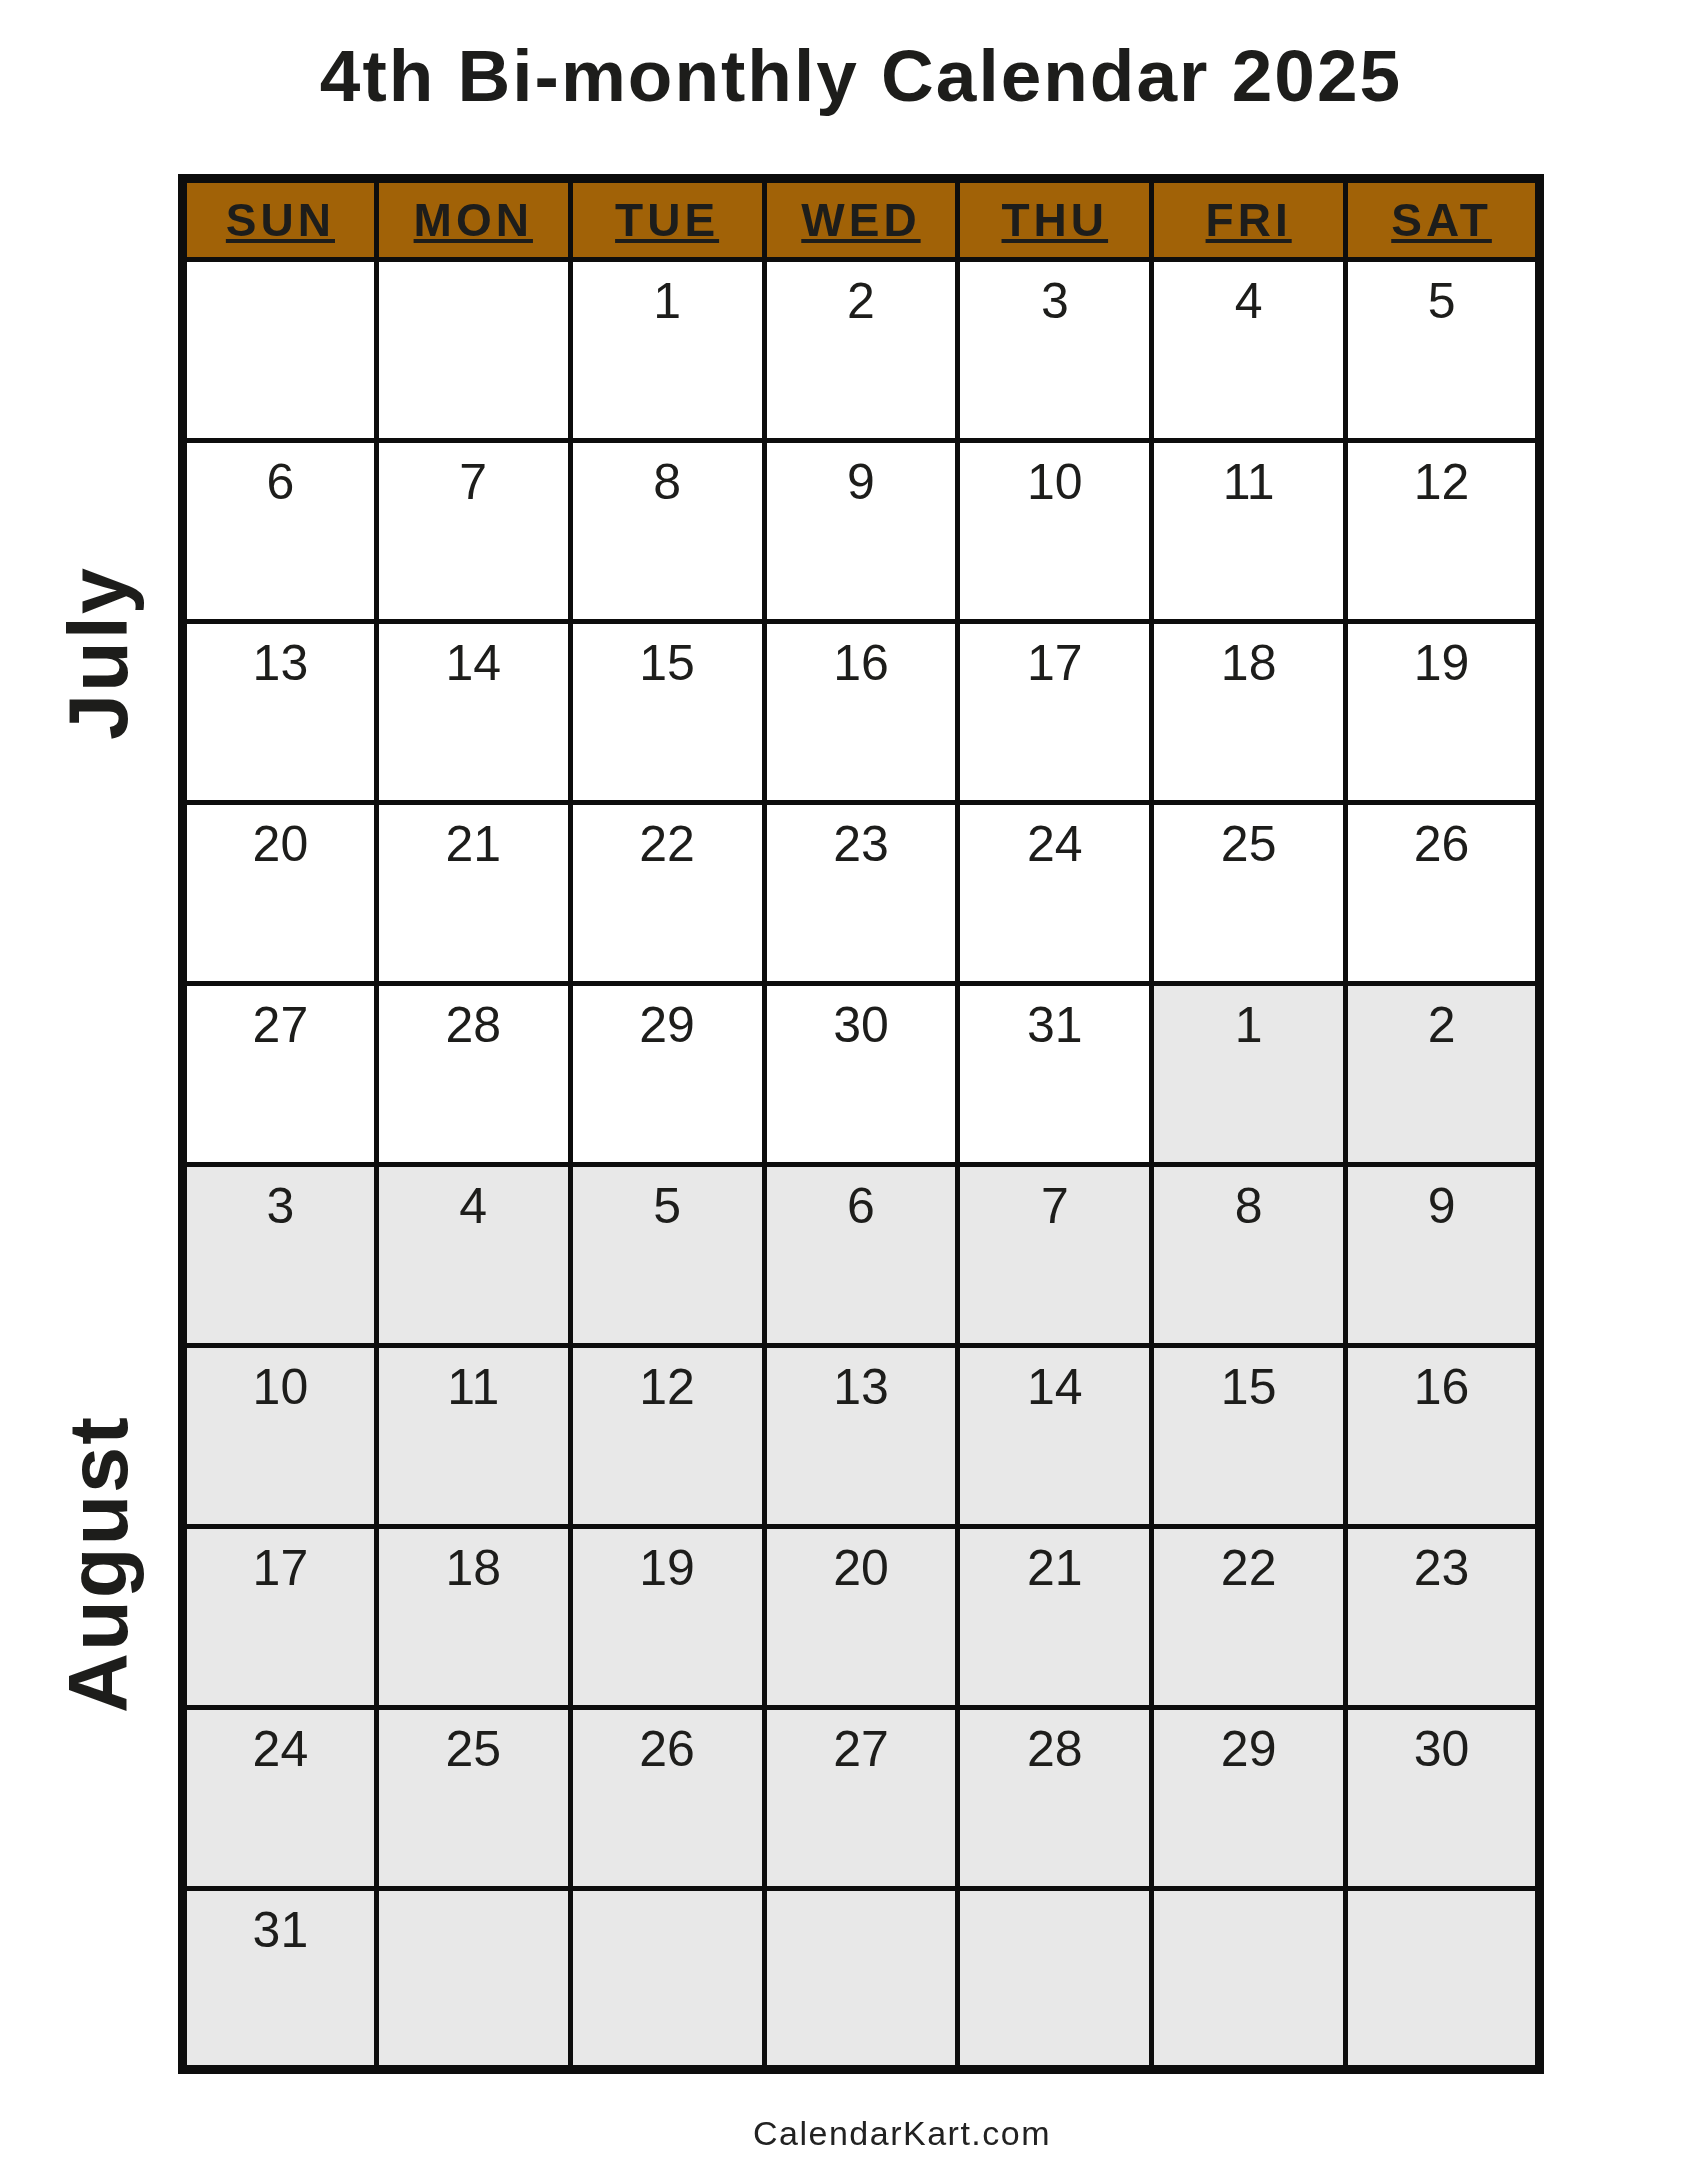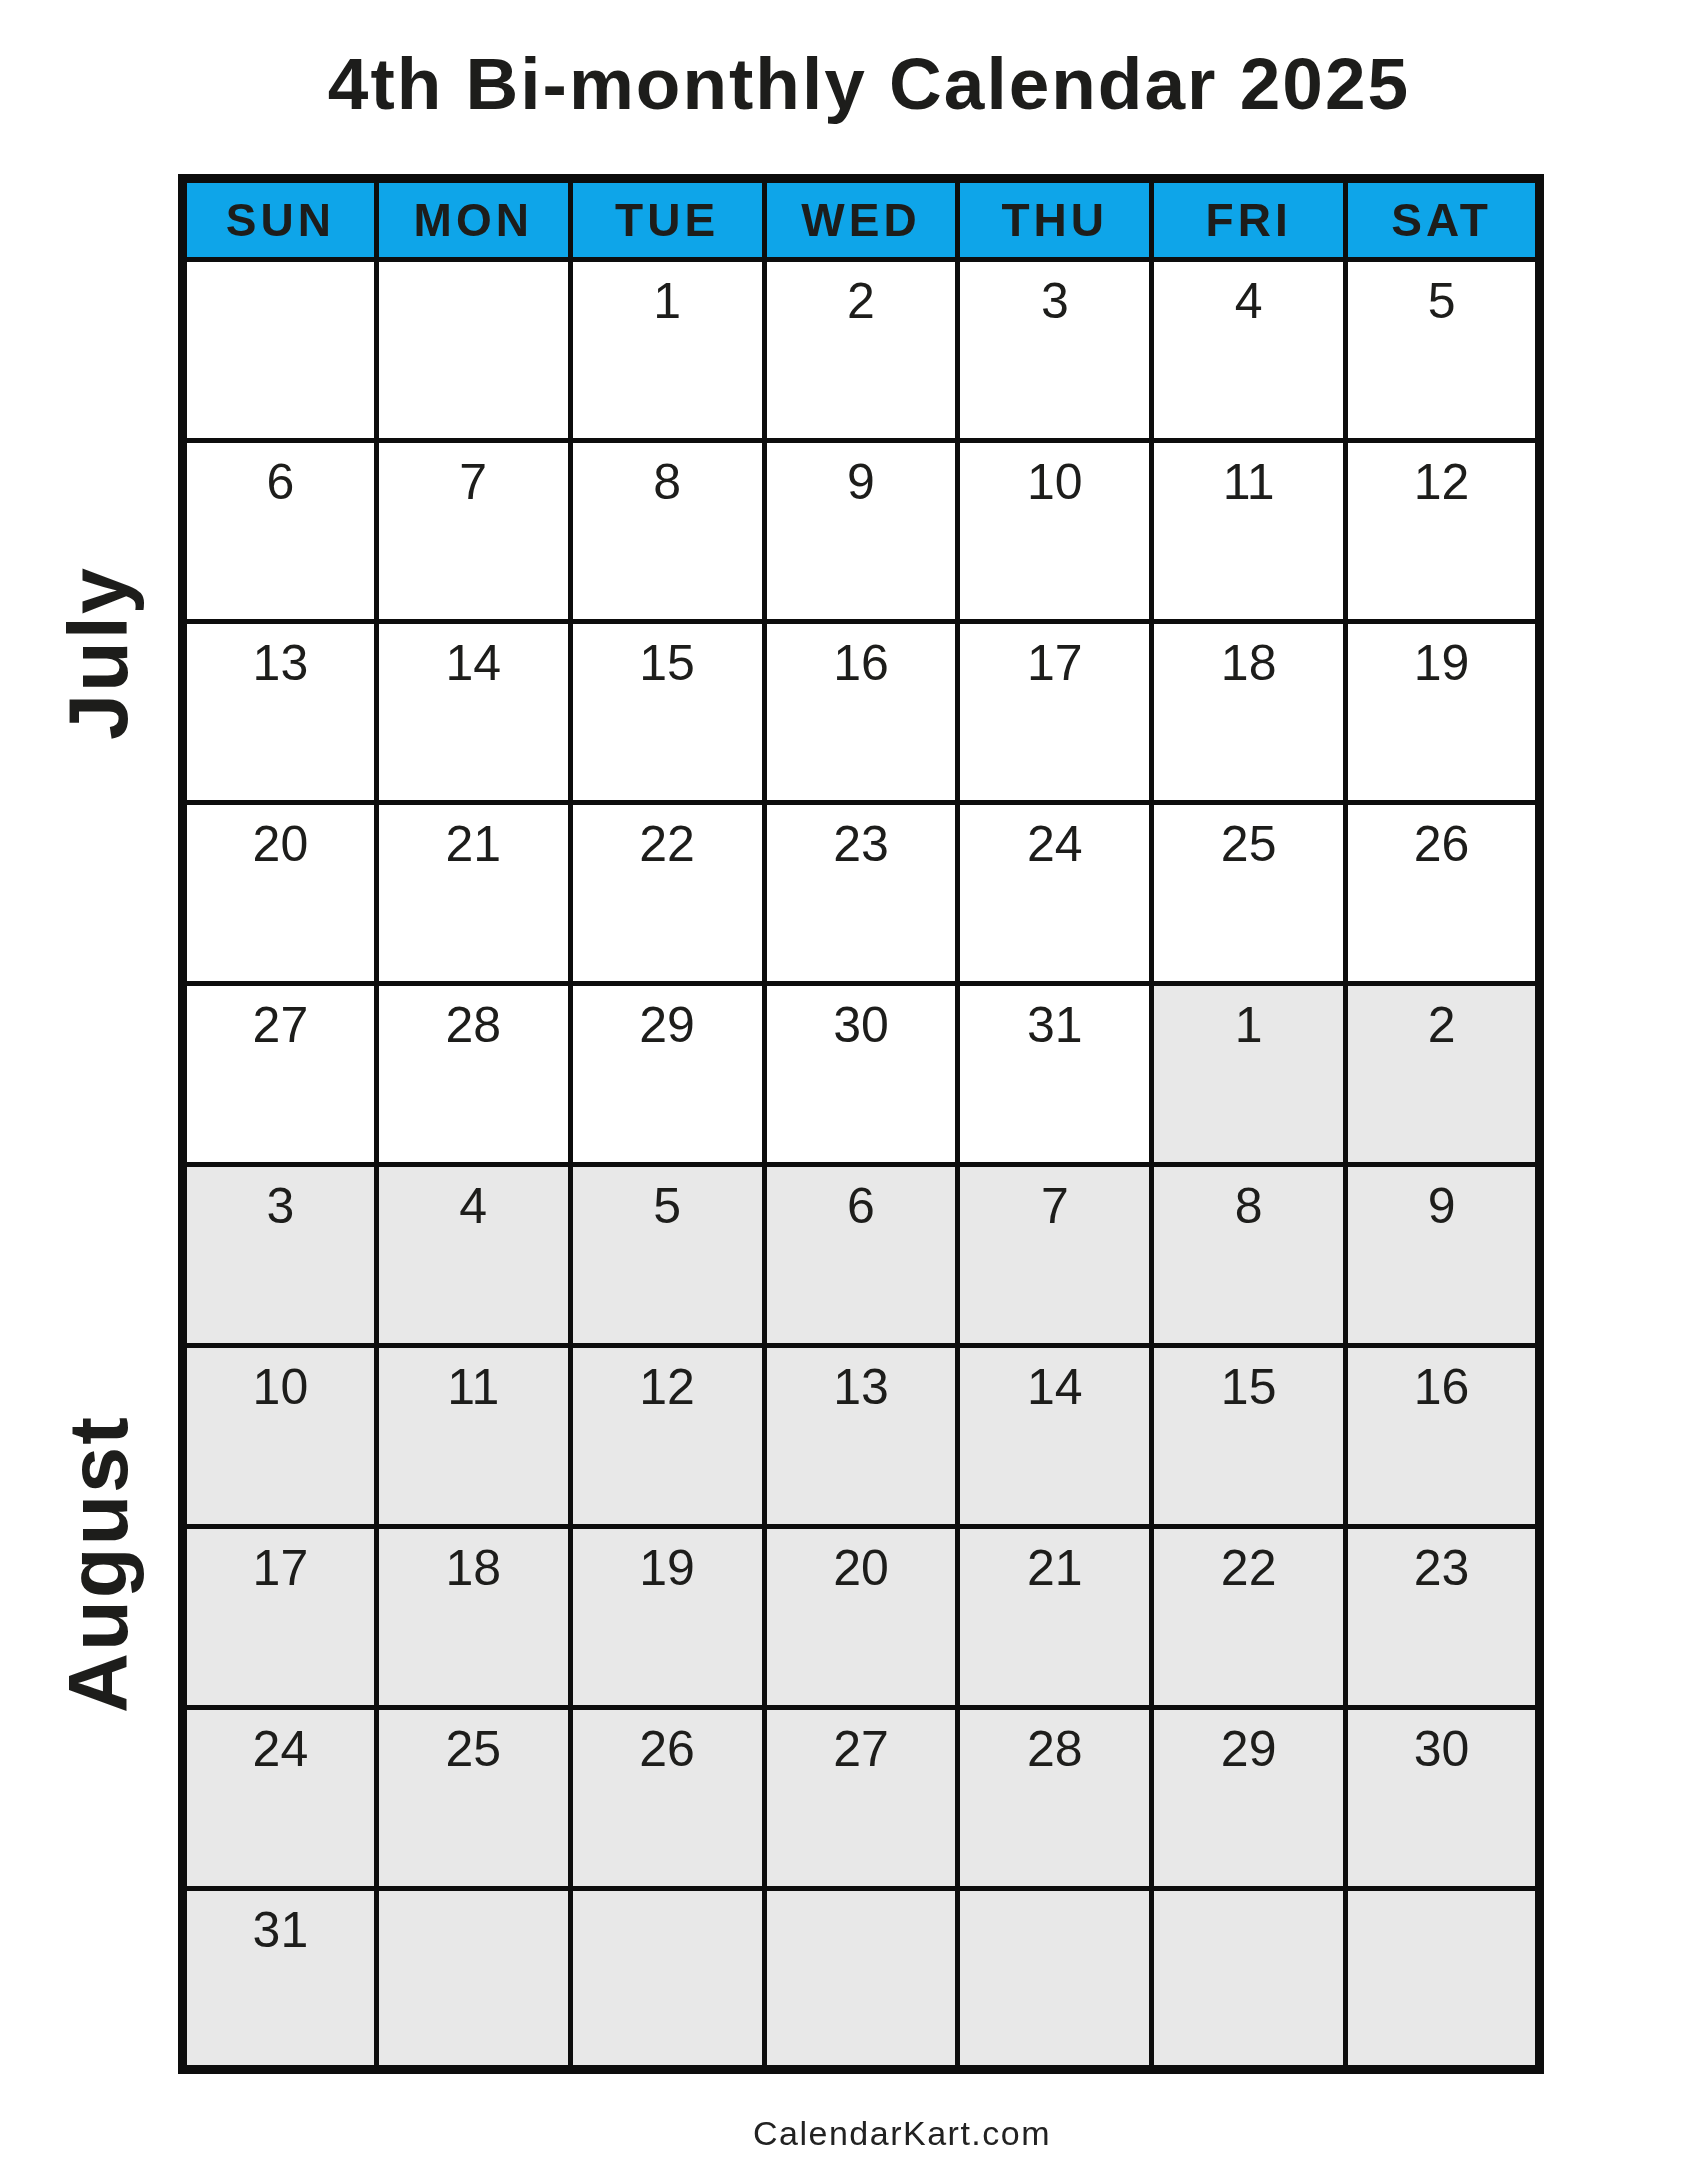--- a/index.html
+++ b/index.html
@@ -13,48 +13,49 @@
     width:1683px;height:2178px;
     background:#ffffff;
     position:relative;
     font-family:"Liberation Sans", sans-serif;
     color:var(--text);
     overflow:hidden;
   }
   .title{
     position:absolute;
     left:178px;top:34px;width:1366px;
-    margin:8px;
+    margin:0;
     text-align:center;
     font-size:73px;
     font-weight:bold;
     letter-spacing:2px;
     color:var(--text);
     white-space:nowrap;
   }
   .grid{
     position:absolute;
     left:178px;top:174px;
     width:1366px;height:1898px;
     border-collapse:collapse;
     table-layout:fixed;
     border:9px solid var(--border);
   }
   .grid th,.grid td{
     border:5px solid var(--border);
   }
   .grid thead tr{height:81px;}
   .grid th{
-    background:#0ea5e9;
+    background:#a16207;
     font-size:46px;
     font-weight:bold;
     letter-spacing:4px;
     text-align:center;
     vertical-align:middle;
     color:var(--text);
+    text-decoration:underline;
   }
   .grid tbody tr{height:181px;}
   .grid td{
     vertical-align:top;
     text-align:center;
     font-size:50px;
     padding-top:10px;
     color:var(--text);
   }
   td.july{background:var(--july-fill);}

